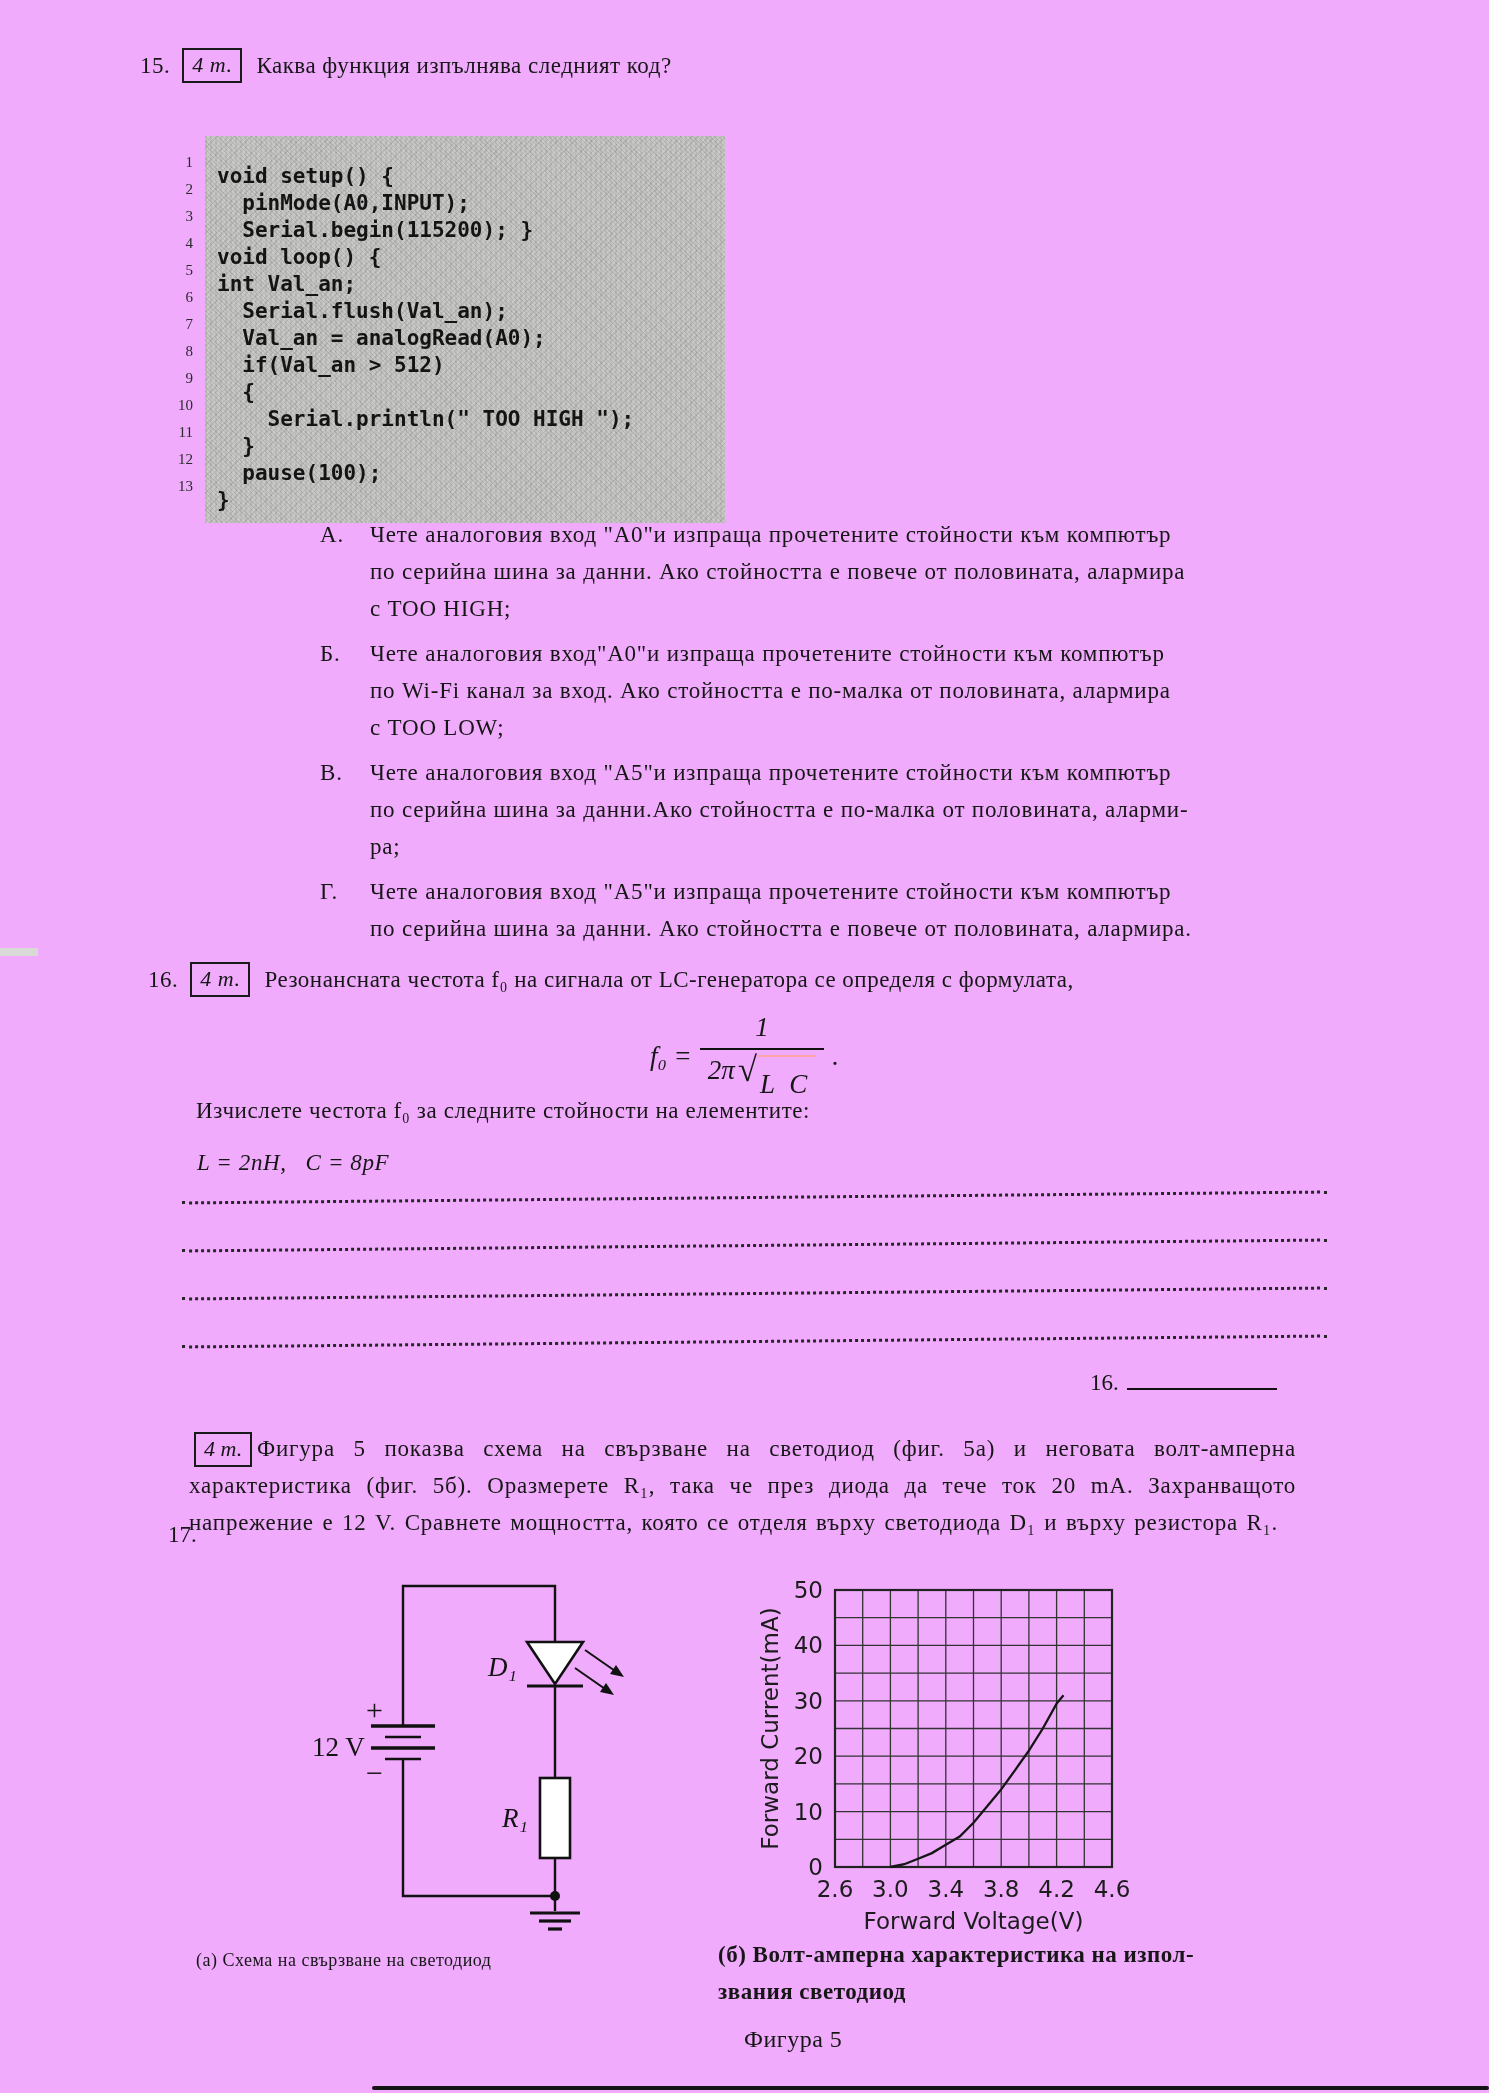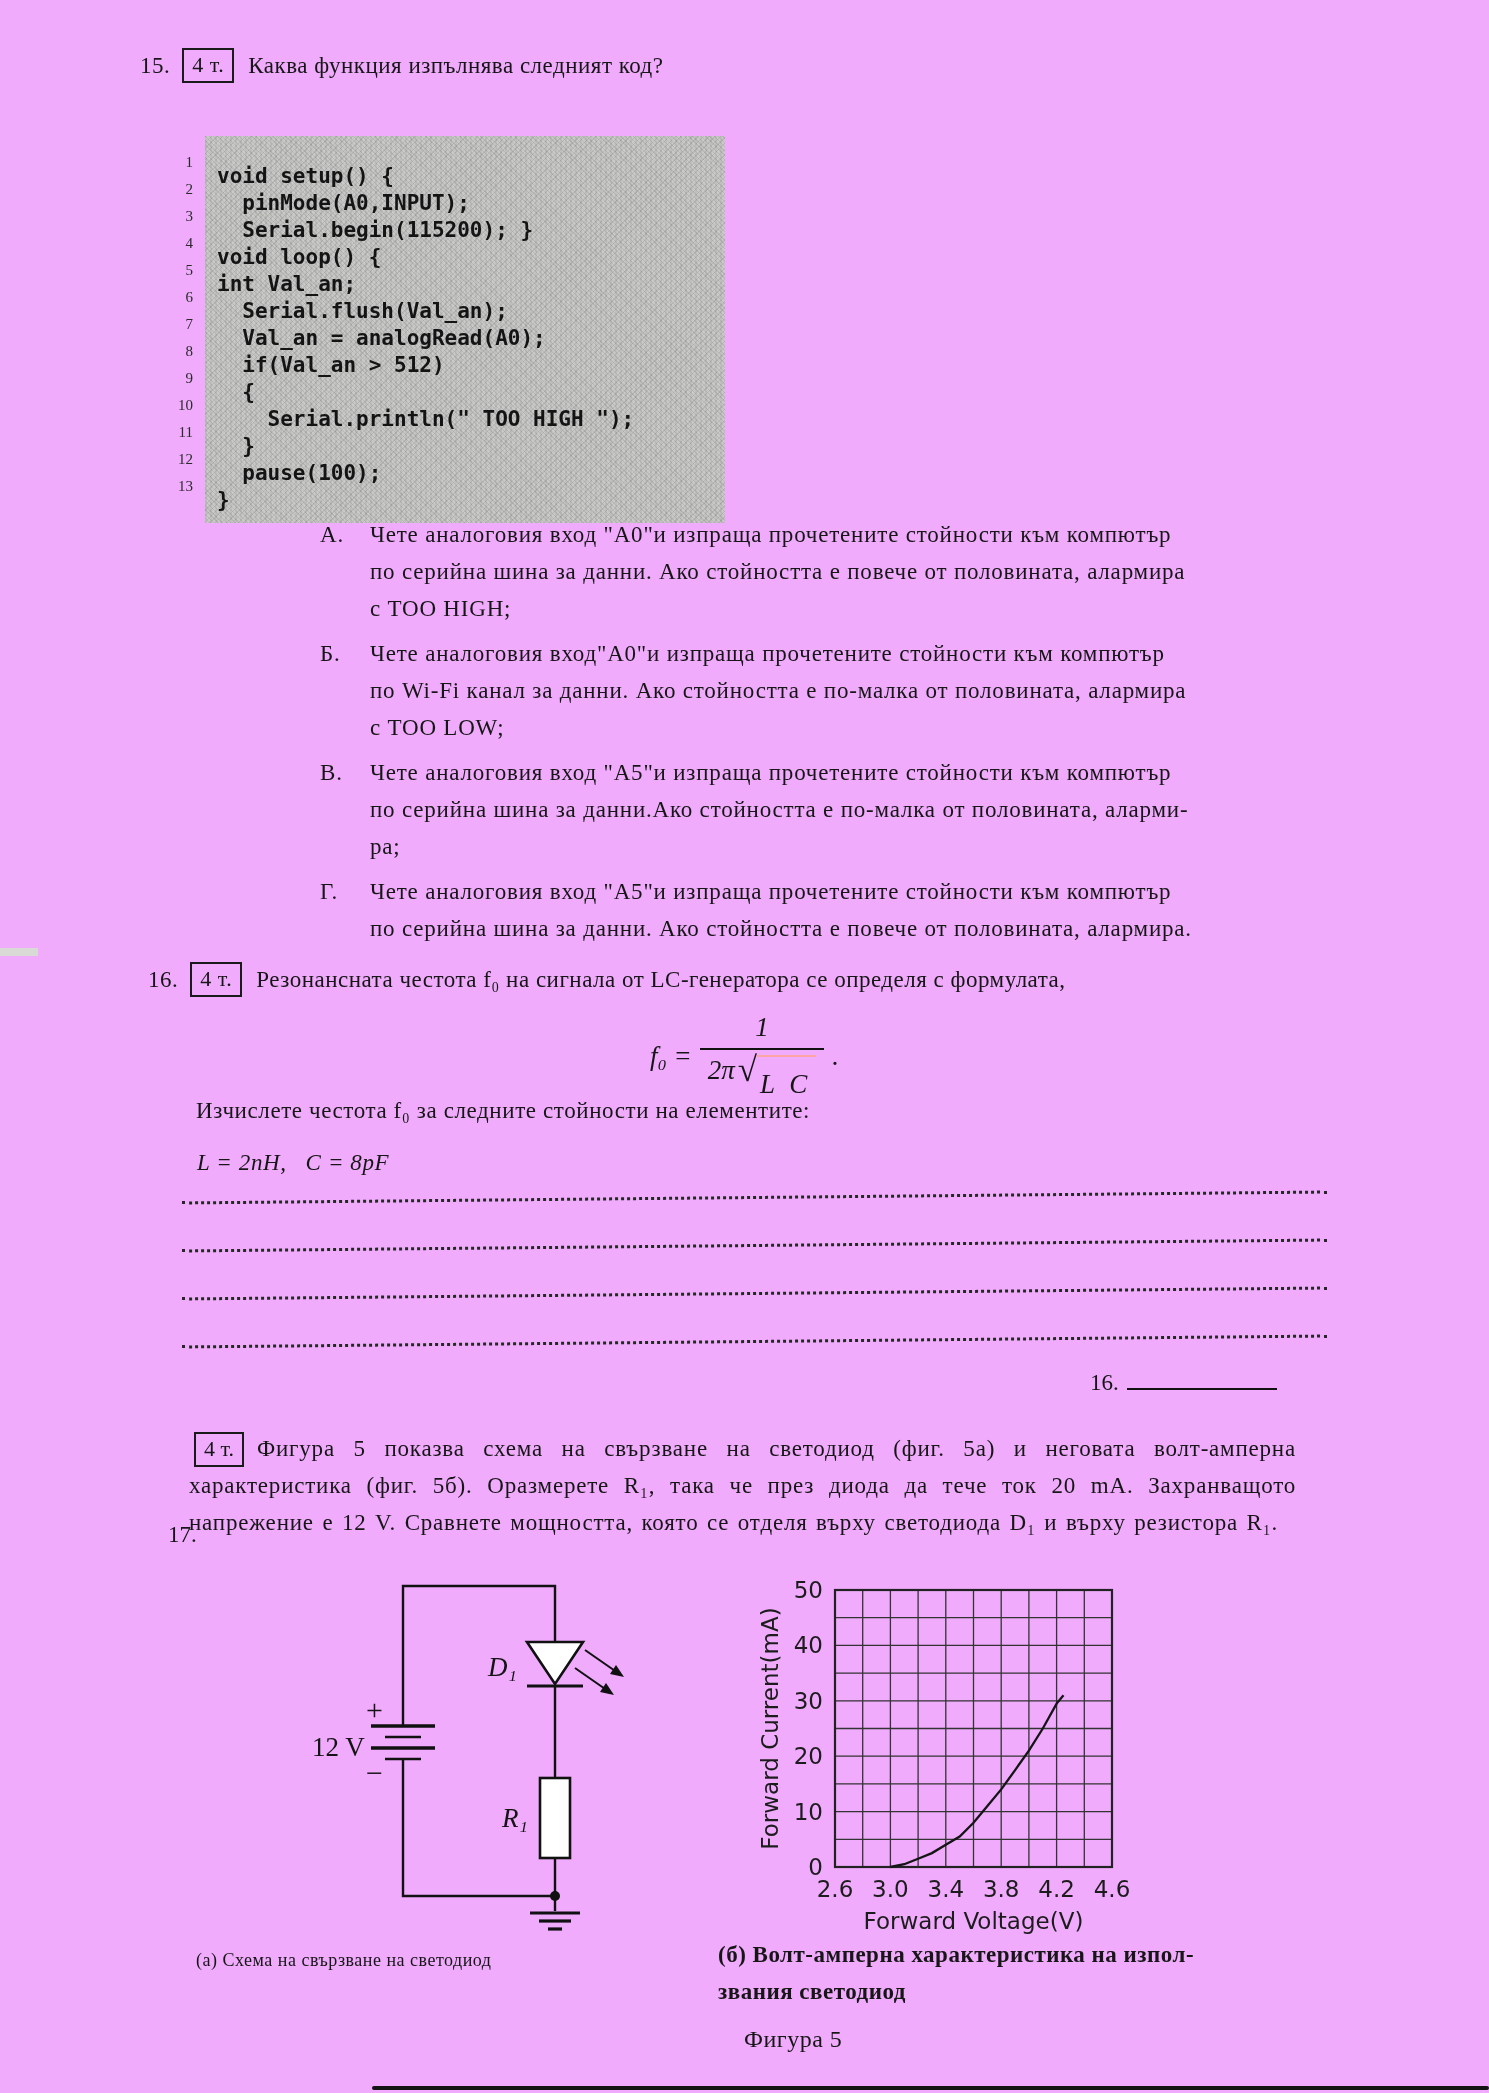--- a/index.html
+++ b/index.html
@@ -3,21 +3,21 @@
 <meta charset="utf-8">
 <style>
   html,body{margin:0;padding:0;background:#888;}
   .page{position:relative;width:1489px;height:2093px;margin:0 auto;background:#f0abfc;
         overflow:hidden;font-family:"Liberation Serif",serif;color:#161616;}
   .abs{position:absolute;}
 
   
   .qheader{display:flex;align-items:center;font-size:23px;letter-spacing:.5px;}
   .qnum{margin-right:12px;}
-  .pts-box{border:2px solid #1a1a1a;padding:2px 8px 3px;margin-right:14px;font-size:22px;white-space:nowrap;}
+  .pts-box{border:2px solid #1a1a1a;padding:2px 8px 3px;margin-right:14px;font-size:22px;white-space:nowrap;font-style:italic;}
   .qtext{white-space:nowrap;}
 
   
   .code-block{display:flex;}
   .code-nums{width:28px;padding-top:13px;}
   .code-num{height:27px;font-size:15px;text-align:right;color:#2a2a2a;line-height:27px;}
   .code-col{margin-left:12px;padding:27px 16px 9px 12px;width:492px;
     background:
       repeating-linear-gradient(45deg, rgba(40,40,40,.10) 0 1px, transparent 1px 3px),
       repeating-linear-gradient(-45deg, rgba(60,60,60,.12) 0 1px, transparent 1px 4px),
@@ -128,21 +128,21 @@
         <div class="opt-body">
           <div>Чете аналоговия вход "A0"и изпраща прочетените стойности към компютър</div>
           <div>по серийна шина за данни. Ако стойността е повече от половината, алармира</div>
           <div>с TOO HIGH;</div>
         </div>
       </div>
       <div class="option">
         <span class="opt-letter">Б.</span>
         <div class="opt-body">
           <div>Чете аналоговия вход"A0"и изпраща прочетените стойности към компютър</div>
-          <div>по Wi-Fi канал за данни. Ако стойността е по-малка от половината, алармира</div>
+          <div>по Wi-Fi канал за вход. Ако стойността е по-малка от половината, алармира</div>
           <div>с TOO LOW;</div>
         </div>
       </div>
       <div class="option">
         <span class="opt-letter">В.</span>
         <div class="opt-body">
           <div>Чете аналоговия вход "A5"и изпраща прочетените стойности към компютър</div>
           <div>по серийна шина за данни.Ако стойността е по-малка от половината, аларми-</div>
           <div>ра;</div>
         </div>

